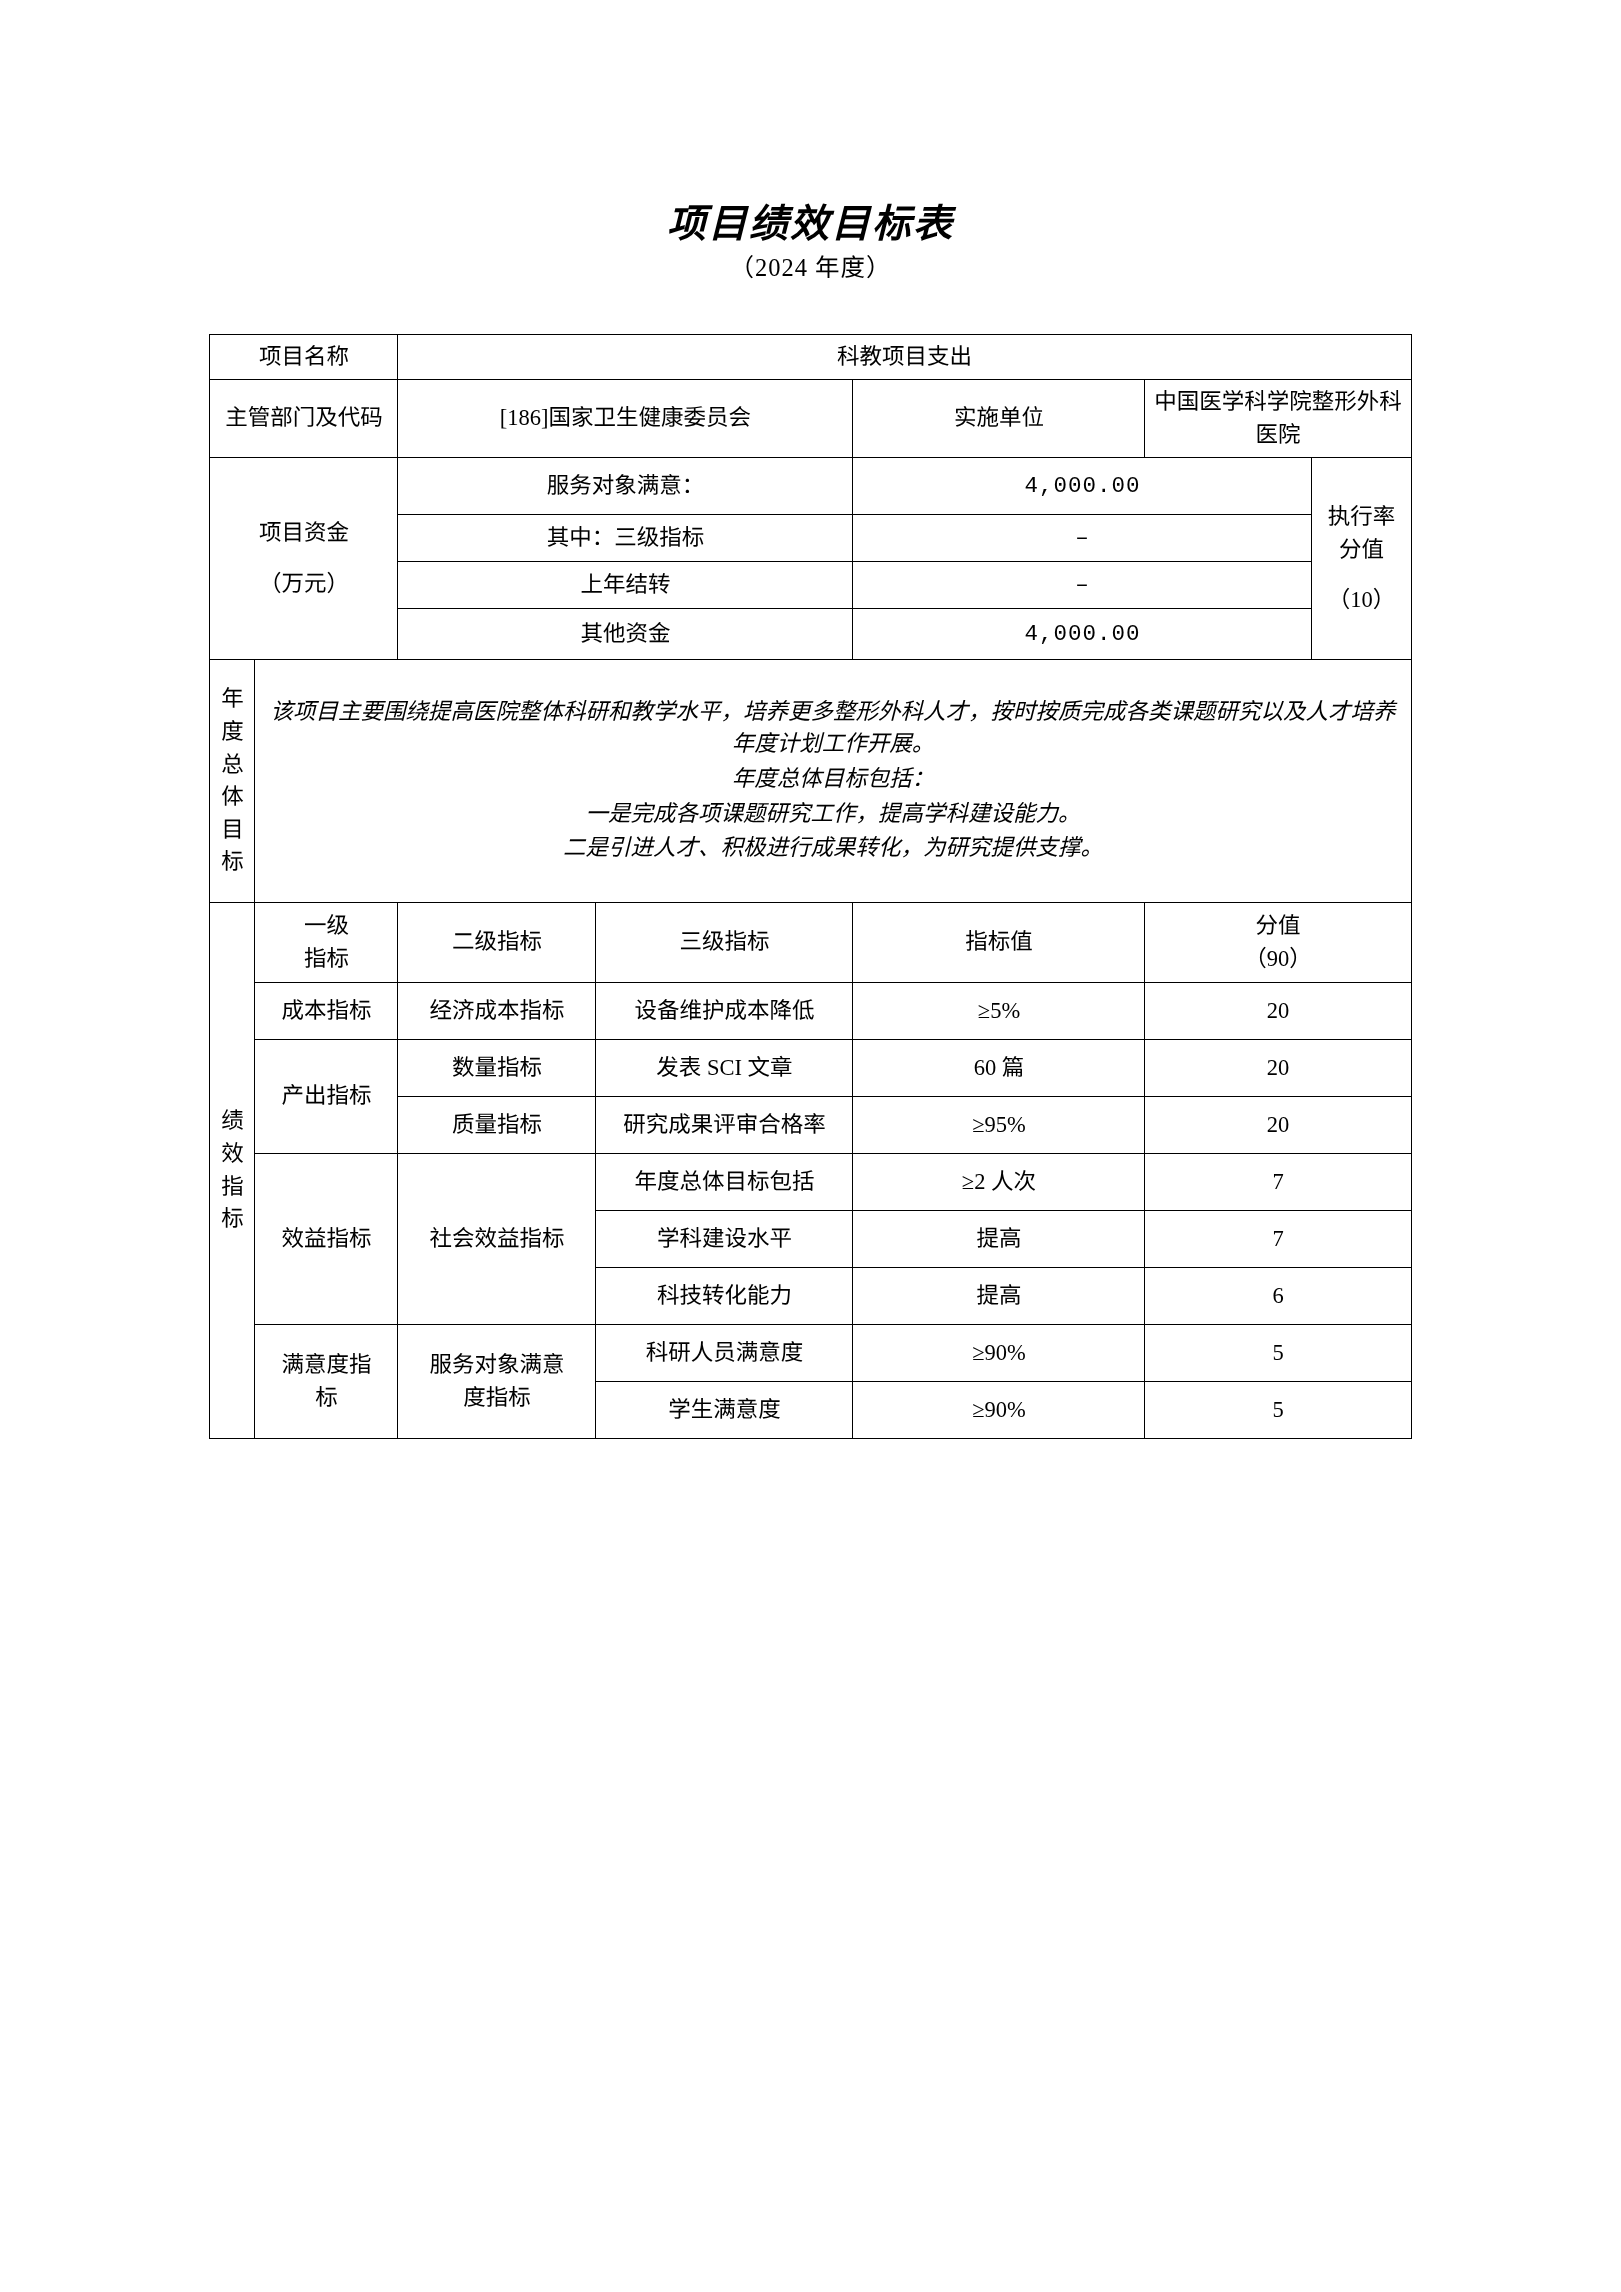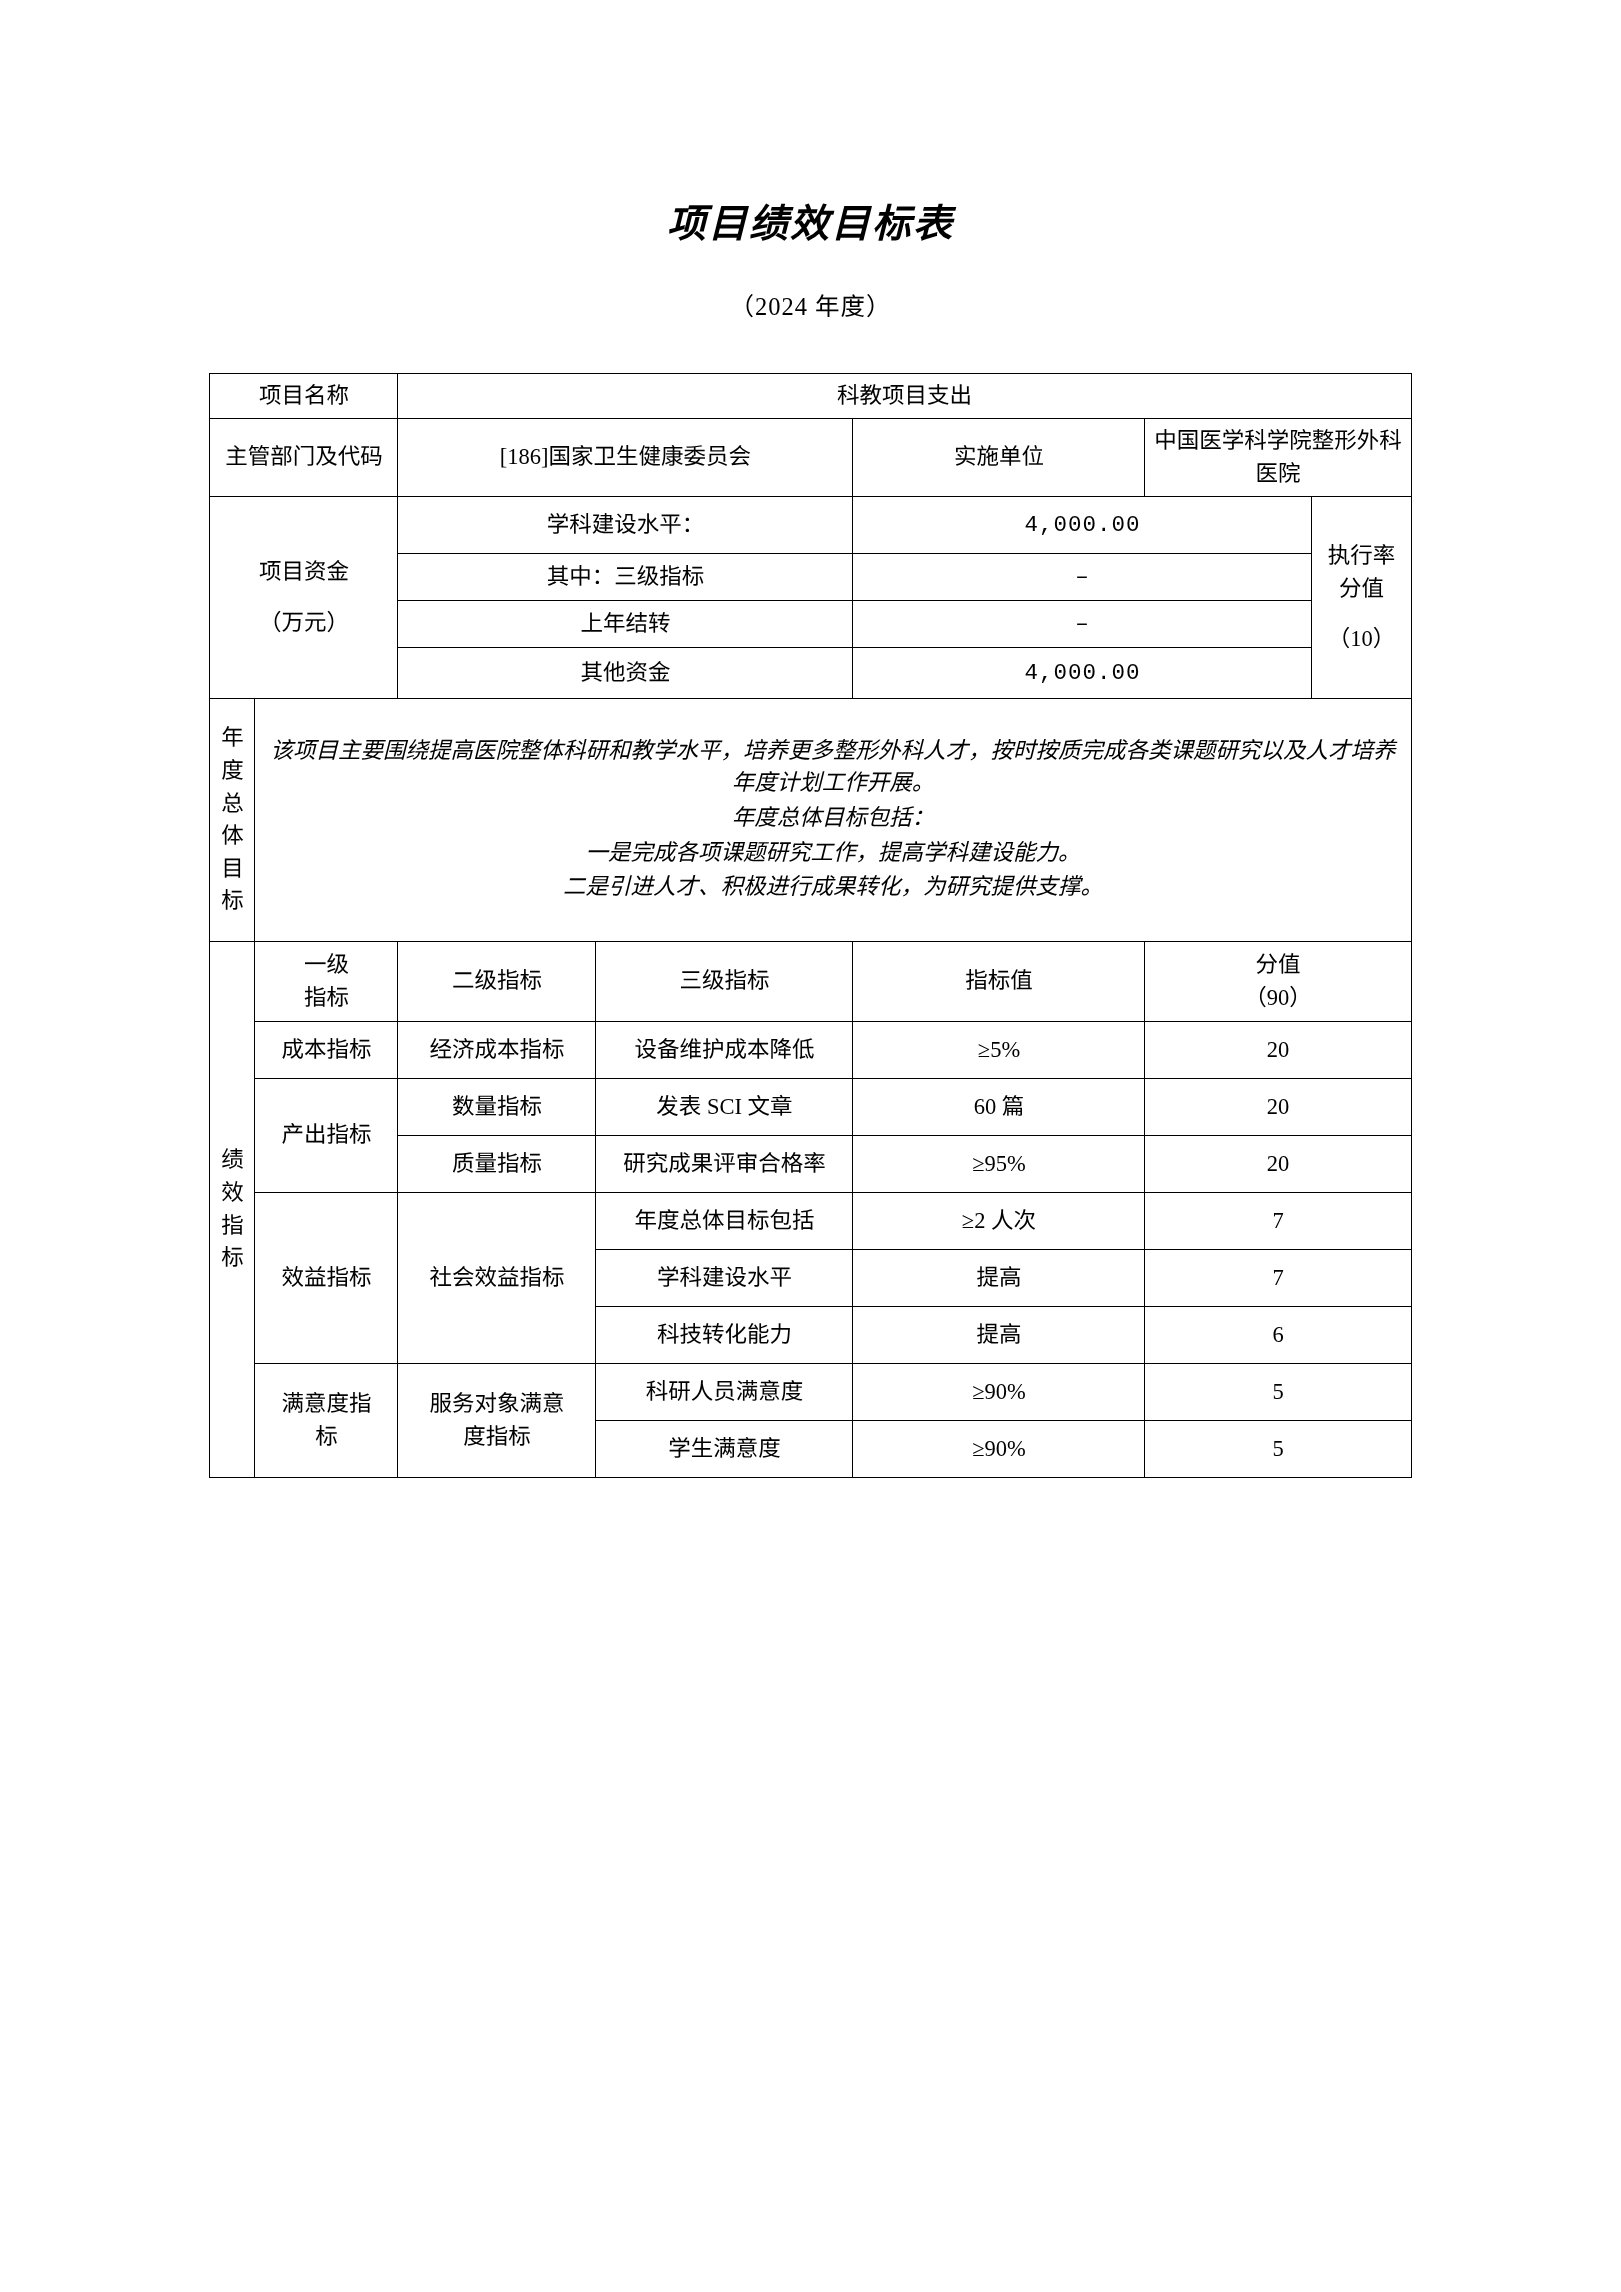--- a/index.html
+++ b/index.html
@@ -26,21 +26,20 @@
     font-size: 39px;
     font-weight: bold;
     letter-spacing: 2px;
     margin-top: 201px;
     line-height: 1.2;
     font-style: italic;
   }
   .doc-subtitle {
     text-align: center;
     font-size: 24.5px;
-    margin-top: 39px;
     letter-spacing: 1px;
   }
   table.main {
     border-collapse: collapse;
     width: 1201px;
     margin: 51px auto 0 auto;
     table-layout: fixed;
   }
   table.main td {
     border: 1px solid #000000;
@@ -116,21 +115,21 @@
         <td>实施单位</td>
         <td colspan="2">中国医学科学院整形外科医院</td>
       </tr>
 
       <tr style="height:57px">
         <td colspan="2" rowspan="4" class="two-line">
           <span>项目资金</span>
           <span style="height:17.6px"></span>
           <span>（万元）</span>
         </td>
-        <td colspan="2" class="amount-label">学科建设水平：</td>
+        <td colspan="2" class="amount-label">服务对象满意：</td>
         <td colspan="2" class="right-num">4,000.00</td>
         <td rowspan="4" class="two-line">
           <span>执行率</span>
           <span>分值</span>
           <span style="height:17.6px"></span>
           <span>（10）</span>
         </td>
       </tr>
       <tr style="height:47px">
         <td colspan="2" class="amount-label">其中：三级指标</td>

